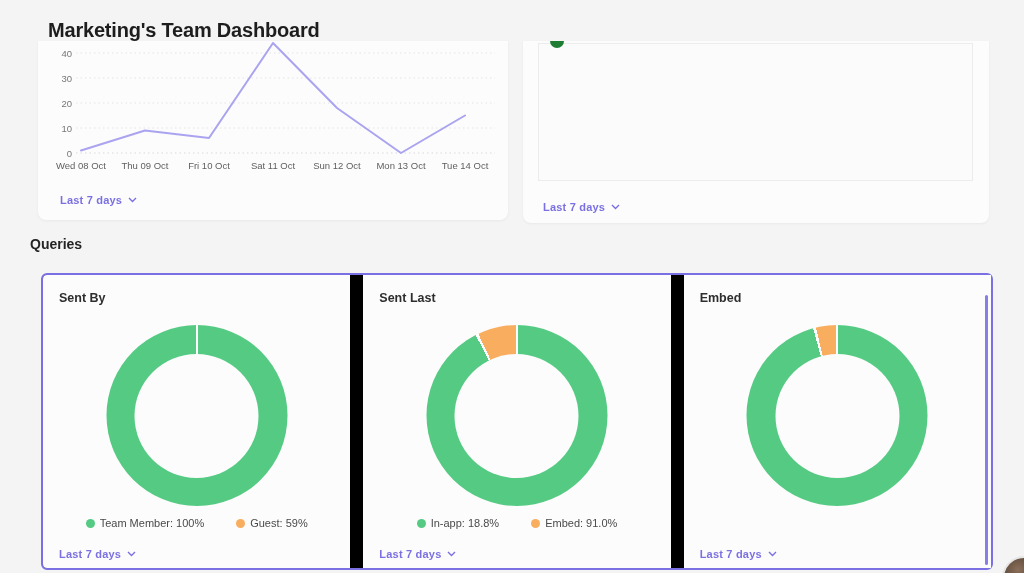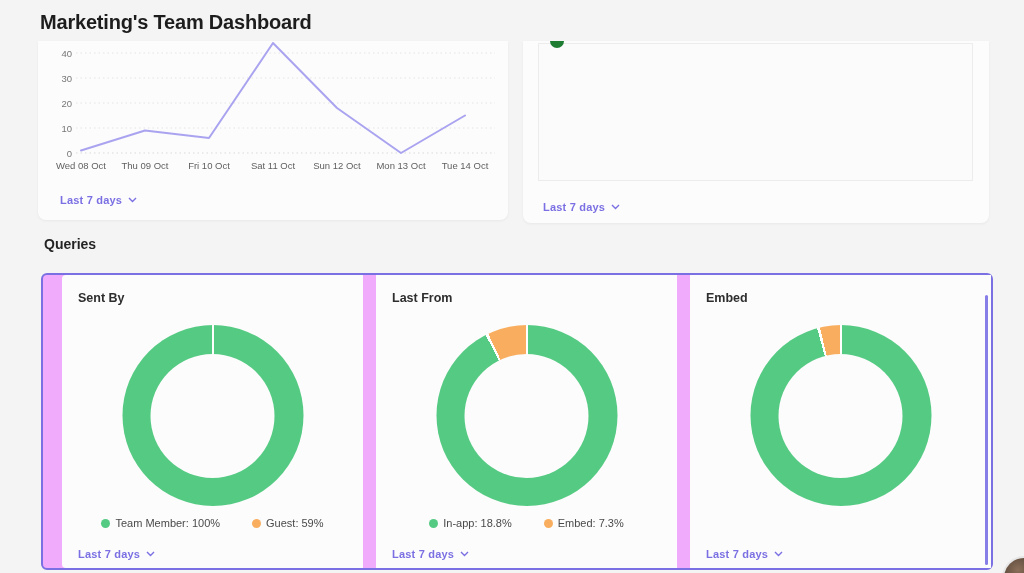--- a/index.html
+++ b/index.html
@@ -1,45 +1,45 @@
 <!DOCTYPE html>
 <html><head>
 <meta charset="utf-8">
 <style>
   html,body{margin:0;padding:0;}
   #app{position:relative;width:1024px;height:573px;background:#f4f4f4;overflow:hidden;
        font-family:"Liberation Sans",sans-serif;-webkit-font-smoothing:antialiased;}
   
   .header{position:absolute;top:0;left:0;width:100%;height:40px;background:#f4f4f4;z-index:6;}
-  .page-title{position:absolute;left:36px;top:7px;margin:4px;font-size:20px;font-weight:700;
+  .page-title{position:absolute;left:36px;top:7px;margin:12px;font-size:20px;font-weight:700;
               color:#1d1d1d;letter-spacing:-0.2px;}
   
   .card{position:absolute;background:#fcfcfc;border-radius:0 0 8px 8px;
         box-shadow:0 1px 3px rgba(0,0,0,.05);}
   #card-messages{left:38px;top:41px;width:470px;height:179px;}
   #card-empty{left:523px;top:41px;width:466px;height:182px;overflow:hidden;}
   #line-chart{position:absolute;left:0;top:1px;}
   .tick{fill:#767676;font-size:9.5px;}
   .xlab{fill:#5f5f5f;font-size:9.5px;}
   .inner-box{position:absolute;left:15px;top:2px;right:16px;height:136px;
              border:1px solid #ececec;background:#fbfbfb;}
   .status-dot{position:absolute;left:27px;top:-7px;width:14px;height:14px;border-radius:50%;}
   
   .period{position:absolute;display:flex;align-items:center;gap:6px;font-size:11px;
           font-weight:700;color:#7b70e3;cursor:pointer;letter-spacing:.2px;}
   #card-messages .period{left:22px;bottom:14px;}
   #card-empty .period{left:20px;bottom:10px;}
   .qcard .period{left:16px;bottom:8px;}
   .chev{display:block;}
   
-  .section-title{position:absolute;left:44px;top:236px;margin:0;font-size:14px;
+  .section-title{position:absolute;left:30px;top:236px;margin:0;font-size:14px;
                  font-weight:700;color:#242424;}
   #queries-section{position:absolute;left:41px;top:273px;width:952px;height:297px;
                    box-sizing:border-box;border:2px solid #7b70e3;border-radius:6px;
-                   background:#f0abfc;display:flex;gap:13px;padding-left:19px;}
+                   background:#000000;display:flex;gap:13px;}
   .qcard{position:relative;flex:1;background:#fcfcfc;overflow:hidden;}
   .qcard:first-child{border-radius:4px 0 0 4px;}
   .qcard:last-child{border-radius:0 4px 4px 0;}
   .qcard-title{position:absolute;left:16px;top:16px;font-size:12.5px;font-weight:700;color:#2e2e2e;}
   .donut{position:absolute;left:50%;top:50px;transform:translateX(-50%);
          width:181px;height:181px;border-radius:50%;}
   .donut-hole{position:absolute;left:50%;top:50%;transform:translate(-50%,-50%);
               width:124px;height:124px;border-radius:50%;background:#fcfcfc;}
   .legend{position:absolute;top:242px;left:0;right:0;display:flex;justify-content:center;
           gap:32px;font-size:11px;color:#4a4a4a;}
@@ -122,32 +122,32 @@
         </div>
       <div class="period">
         <span>Last 7 days</span>
         <svg class="chev" width="9" height="6" viewBox="0 0 9 6">
           <polyline points="1,1 4.5,4.5 8,1" fill="none" stroke="currentColor" stroke-width="1.4"></polyline>
         </svg>
       </div>
     </div>
 
     <div class="qcard">
-      <div class="qcard-title">Last From</div>
+      <div class="qcard-title">Sent Last</div>
       <div class="donut" style="background: conic-gradient(rgb(255, 255, 255) 0%, rgb(255, 255, 255) 0.25%, rgb(85, 202, 131) 0.25%, rgb(85, 202, 131) 92.45%, rgb(255, 255, 255) 92.45%, rgb(255, 255, 255) 92.7%, rgb(255, 255, 255) 92.7%, rgb(255, 255, 255) 92.95%, rgb(248, 174, 94) 92.95%, rgb(248, 174, 94) 99.75%, rgb(255, 255, 255) 99.75%, rgb(255, 255, 255) 100%);">
         <div class="donut-hole"></div>
       </div>
       <div class="legend">
           <span class="legend-item">
             <span class="legend-dot" style="background: rgb(85, 202, 131);"></span>
             <span>In-app: 18.8%</span>
           </span>
           <span class="legend-item">
             <span class="legend-dot" style="background: rgb(248, 174, 94);"></span>
-            <span>Embed: 7.3%</span>
+            <span>Embed: 91.0%</span>
           </span>
         </div>
       <div class="period">
         <span>Last 7 days</span>
         <svg class="chev" width="9" height="6" viewBox="0 0 9 6">
           <polyline points="1,1 4.5,4.5 8,1" fill="none" stroke="currentColor" stroke-width="1.4"></polyline>
         </svg>
       </div>
     </div>
 

